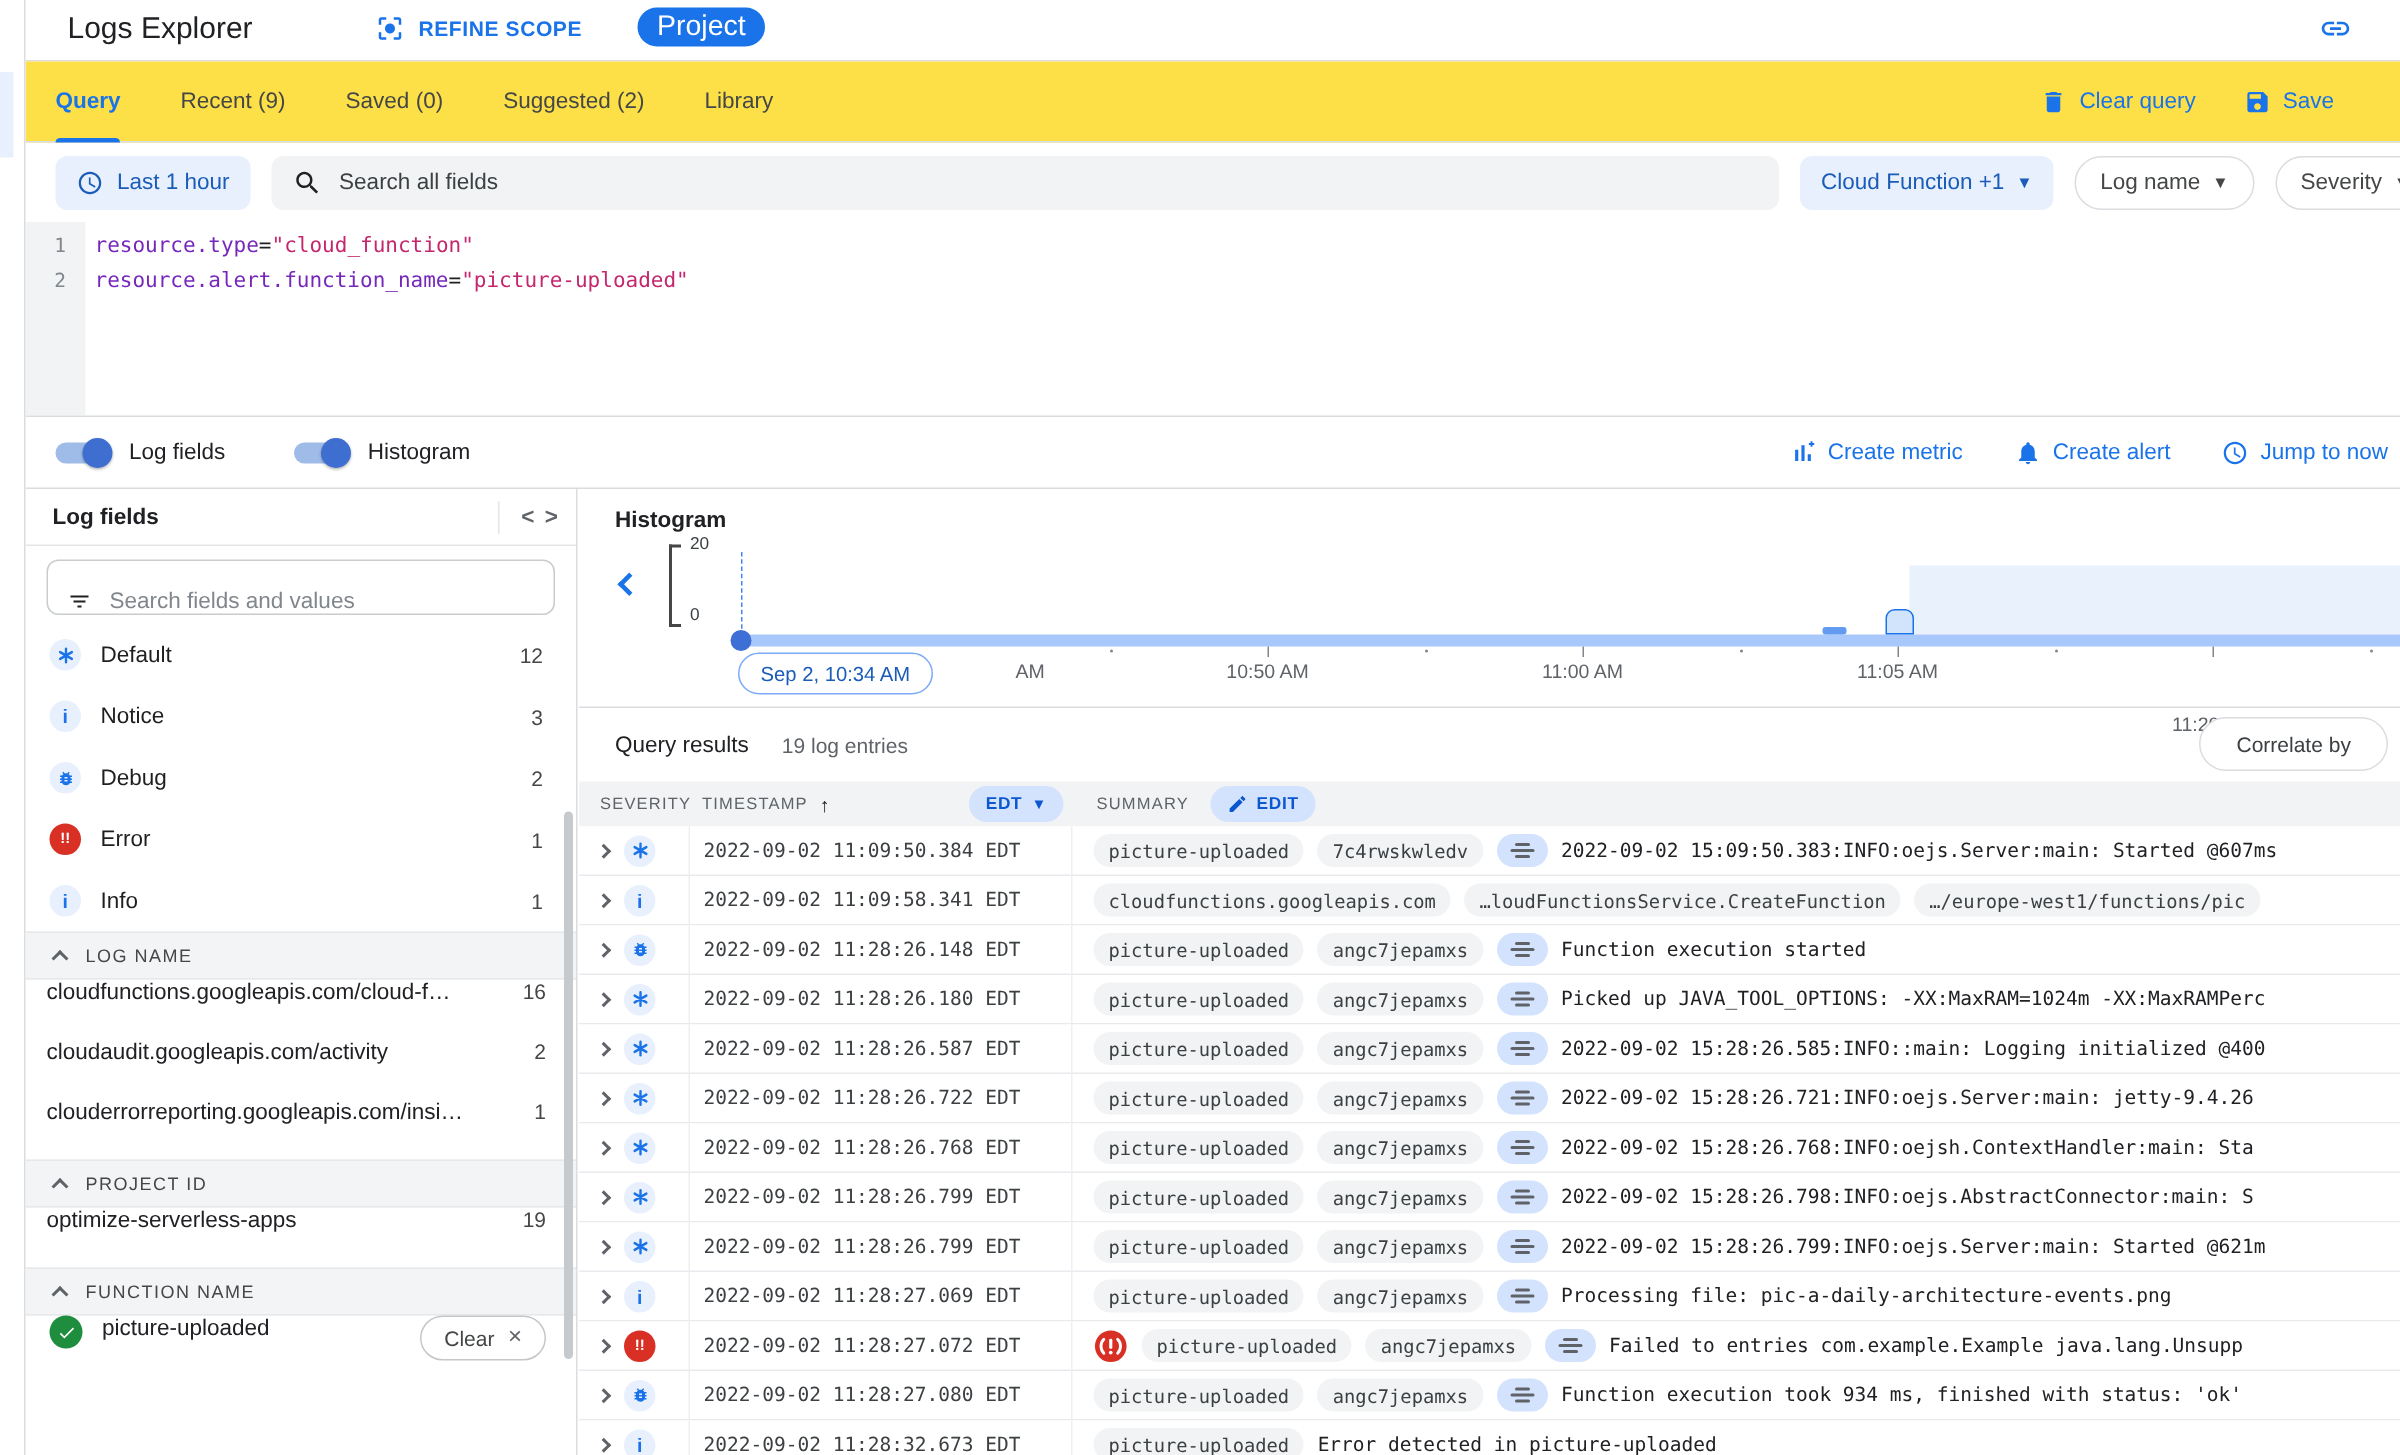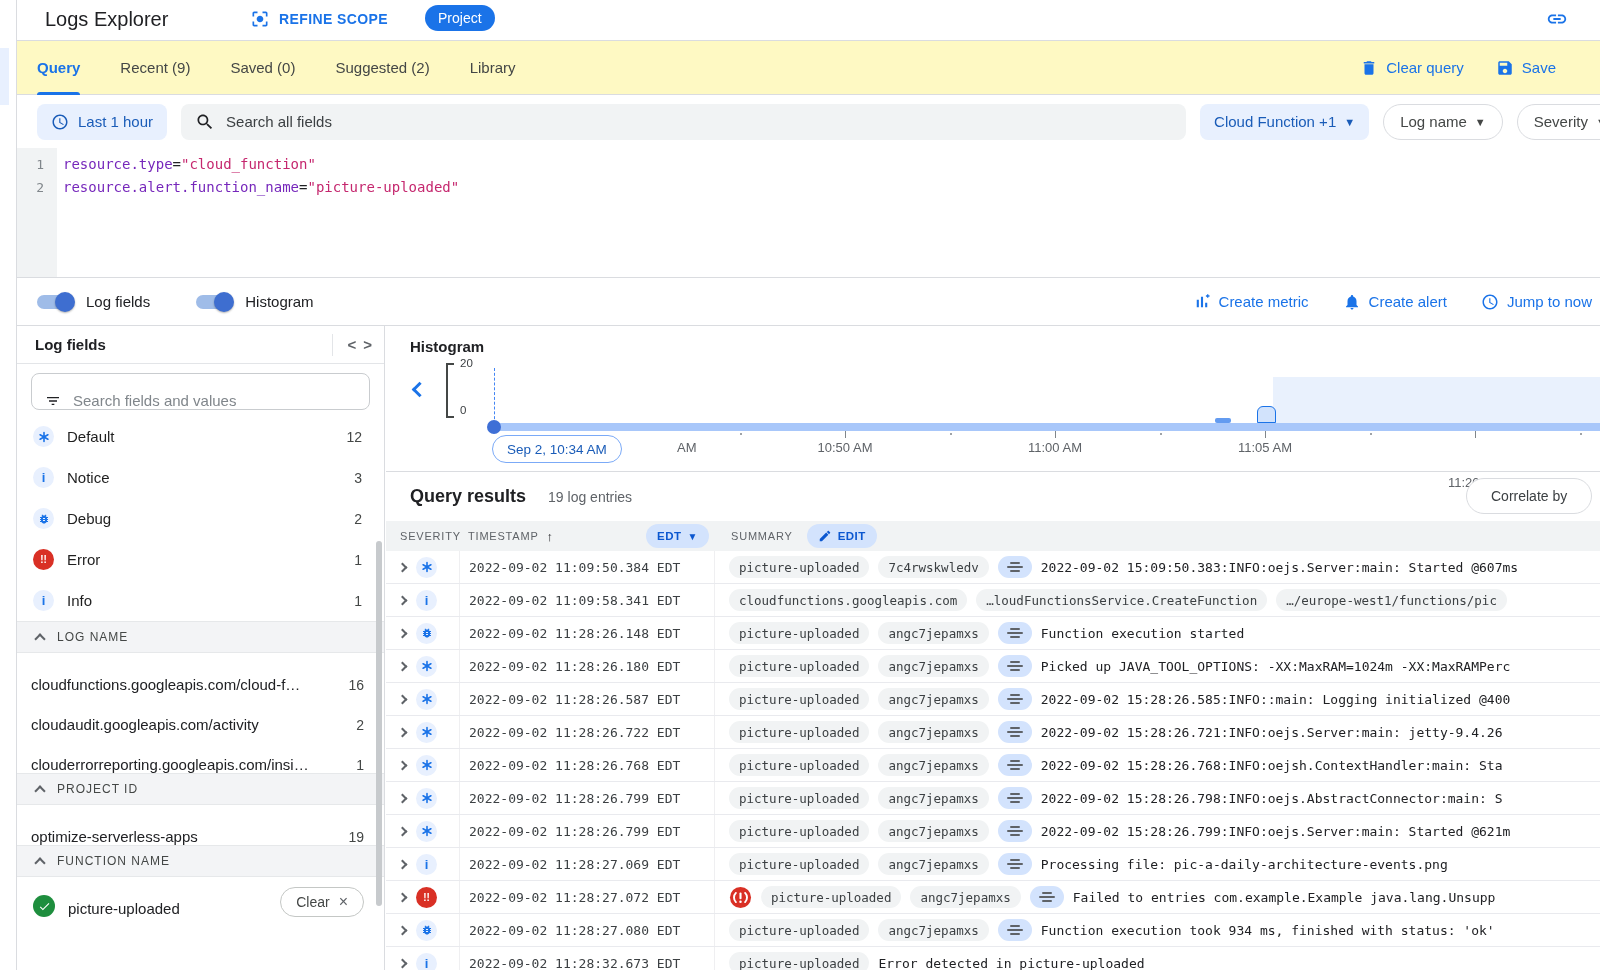--- a/index.html
+++ b/index.html
@@ -9,24 +9,24 @@
   .mono{font-family:"DejaVu Sans Mono","Liberation Mono",monospace}
   svg{display:block}
   .i14 svg{width:14px;height:14px}.i16 svg{width:16px;height:16px}.i18 svg{width:18px;height:18px}.i20 svg{width:20px;height:20px}.i22 svg{width:22px;height:22px}
   
   .gutter{left:0;top:0;width:17px;height:970px;background:#fff;border-right:1px solid #dadce0;z-index:6}
   .gutter-accent{left:0;top:48px;width:9px;height:57px;background:#e8f0fe;z-index:7}
   
   .topbar{left:17px;top:0;right:0;height:41px;border-bottom:1px solid #dadce0;background:#fff}
   .page-title{position:absolute;left:28px;top:8px;font-size:20px;color:#202124}
   .refine{position:absolute;left:233px;top:9px;display:flex;align-items:center;gap:9px;color:#1a73e8;font-size:14px;font-weight:700;letter-spacing:.4px;cursor:pointer}
-  .proj-badge{position:absolute;left:408px;top:5px;height:26px;background:#1a73e8;color:#fff;font-size:14px;border-radius:13px;display:flex;align-items:center;padding:0 13px}
+  .proj-badge{position:absolute;left:408px;top:5px;height:26px;background:#1a73e8;color:#fff;font-size:19px;border-radius:13px;display:flex;align-items:center;padding:0 13px}
   .link-btn{position:absolute;right:32px;top:8px;color:#1a73e8;cursor:pointer}
   
-  .tabsbar{left:17px;top:41px;right:0;height:54px;border-bottom:1px solid #dadce0;display:flex;align-items:center;padding-left:20px;gap:40px;background:#fef9c3}
+  .tabsbar{left:17px;top:41px;right:0;height:54px;border-bottom:1px solid #dadce0;display:flex;align-items:center;padding-left:20px;gap:40px;background:#fde047}
   .tab{font-size:15px;color:#444746;cursor:pointer;position:relative;height:54px;display:flex;align-items:center}
   .tab.active{color:#1a73e8;font-weight:700}
   .tab.active::after{content:"";position:absolute;left:0;right:0;bottom:0;height:3px;background:#1a73e8;border-radius:3px 3px 0 0}
   .tabs-right{margin-left:auto;display:flex;align-items:center;gap:32px;padding-right:44px}
   .tlink{display:flex;align-items:center;gap:8px;color:#1a73e8;font-size:15px;font-weight:500;cursor:pointer;white-space:nowrap}
   
   .filterbar{left:17px;top:95px;right:-80px;height:53px;display:flex;align-items:center;padding-left:20px;gap:14px}
   .chip-time{height:36px;background:#e8f0fe;border-radius:8px;display:flex;align-items:center;gap:9px;padding:0 14px;color:#1a5cb8;font-size:15px;cursor:pointer;flex:none}
   .searchbox{height:36px;background:#f1f3f4;border-radius:8px;display:flex;align-items:center;gap:11px;padding:0 14px;width:1005px;flex:none}
   .searchbox input{border:0;background:transparent;outline:none;font-size:15px;color:#202124;width:100%;font-family:inherit}
@@ -55,21 +55,21 @@
   .lf-search input::placeholder{color:#80868b;opacity:1}
   .sev-item{height:41px;display:flex;align-items:center;padding:0 22px 0 16px;cursor:pointer}
   .sev-item .lbl{margin-left:13px;font-size:15px;color:#1f1f1f}
   .sev-item .cnt{margin-left:auto;font-size:14px;color:#444746}
   .sevico{width:21px;height:21px;border-radius:50%;background:#e8f0fe;color:#1a73e8;display:inline-flex;align-items:center;justify-content:center;font-weight:700;font-size:13px;flex:none}
   .sevico svg{width:12px;height:12px}
   .sev-error{background:#d93025;color:#fff;font-size:10px;font-weight:800;letter-spacing:0}
   .fsec-head{height:32px;background:#f3f4f6;border-top:1px solid #e6e8ea;border-bottom:1px solid #e6e8ea;display:flex;align-items:center;padding-left:19px;cursor:pointer}
   .fsec-head .t{margin-left:13px;font-size:12px;letter-spacing:1px;color:#444746}
   .chev-up{width:8px;height:8px;border-top:2px solid #5f6368;border-left:2px solid #5f6368;transform:rotate(45deg);margin-top:3px;flex:none}
-  .fitem{height:40px;display:flex;align-items:flex-end;padding:0 20px 0 14px;cursor:pointer}
+  .fitem{height:40px;display:flex;align-items:flex-start;padding:0 20px 0 14px;cursor:pointer}
   .fitem .lbl{font-size:15px;color:#202124;white-space:nowrap;overflow:hidden;text-overflow:ellipsis}
   .fitem .cnt{margin-left:auto;font-size:14px;color:#444746;padding-left:8px}
   .fitem.with-ico{padding-left:16px}
   .fitem.with-ico .lbl{margin-left:13px}
   .check-ico{width:22px;height:22px;border-radius:50%;background:#1e8e3e;color:#fff;display:inline-flex;align-items:center;justify-content:center;flex:none}
   .check-ico svg{width:13px;height:13px}
   .clear-pill{margin-left:auto;height:30px;border:1px solid #c4c7c5;border-radius:15px;display:flex;align-items:center;gap:9px;padding:0 15px;font-size:14px;color:#444746;cursor:pointer;background:#fff}
   .clear-pill .x{font-size:16px;color:#5f6368}
   .lf-scroll{position:absolute;right:2px;top:215px;width:6px;height:365px;background:#c7cacd;border-radius:3px}
   
@@ -85,21 +85,21 @@
   .hbar1{position:absolute;left:829px;top:92px;width:16px;height:5px;background:#639bf0;border-radius:2px;z-index:2}
   .hbar2{position:absolute;left:871px;top:80px;width:19px;height:17px;background:#d2e3fc;border:1.5px solid #1a73e8;border-radius:6px 6px 0 0;z-index:2}
   .tickline{position:absolute;top:105px;width:1px;height:7px;background:#80868b}
   .tickdot{position:absolute;top:107px;width:2px;height:2px;border-radius:50%;background:#80868b}
   .ticklab{position:absolute;top:114px;font-size:13px;color:#5f6368;transform:translateX(-50%);white-space:nowrap}
   .am-frag{position:absolute;left:291px;top:114px;font-size:13px;color:#5f6368}
   .time-pill{position:absolute;left:106px;top:109px;height:28px;border:1px solid #7baaf7;border-radius:15px;background:#fff;display:flex;align-items:center;padding:0 14px;font-size:13.5px;color:#1a5cb8;z-index:4;white-space:nowrap;cursor:pointer}
   
   .results{position:absolute;left:0;top:145px;right:0;bottom:0;border-top:1px solid #dadce0}
   .qr-head{height:49px;position:relative;display:flex;align-items:center;padding-left:24px}
-  .qr-title{font-size:18px;font-weight:700}
+  .qr-title{font-size:15px;font-weight:400}
   .qr-count{font-size:14px;color:#5f6368;margin-left:22px}
   .correlate{position:absolute;left:1080px;top:6px;height:36px;border:1px solid #dadce0;border-radius:18px;display:flex;align-items:center;padding:0 24px;font-size:14px;color:#3c4043;background:#fff;cursor:pointer;white-space:nowrap}
   .thead{height:30px;background:#f1f3f4;display:flex;align-items:stretch;font-size:11px;letter-spacing:.8px;color:#5f6368;padding-left:4px}
   .th{display:flex;align-items:center}
   .th-sev{width:70px;padding-left:10px}
   .th-ts{width:255px;padding-left:8px}
   .th-sum{flex:1;padding-left:16px}
   .sort-arrow{font-size:13px;color:#202124;margin-left:8px;letter-spacing:0}
   .hchip{height:24px;background:#d3e3fd;border-radius:12px;display:flex;align-items:center;gap:6px;padding:0 11px;color:#0b57d0;font-weight:700;font-size:11.5px;cursor:pointer;letter-spacing:.5px}
   .hchip .caret{font-size:10px}

